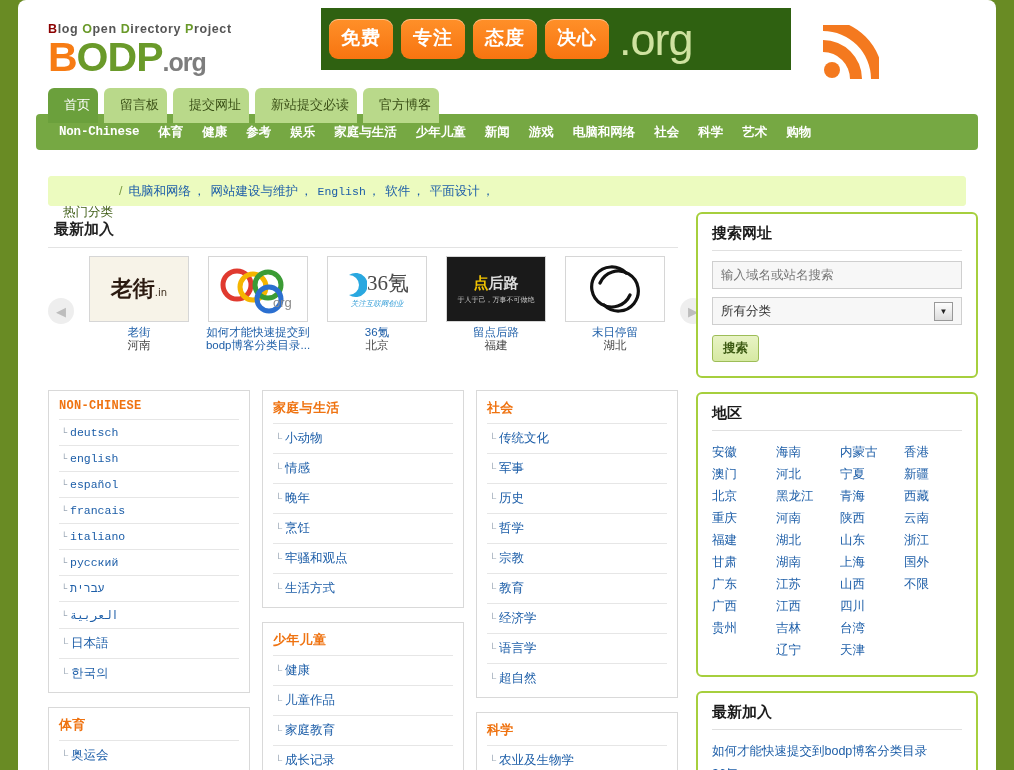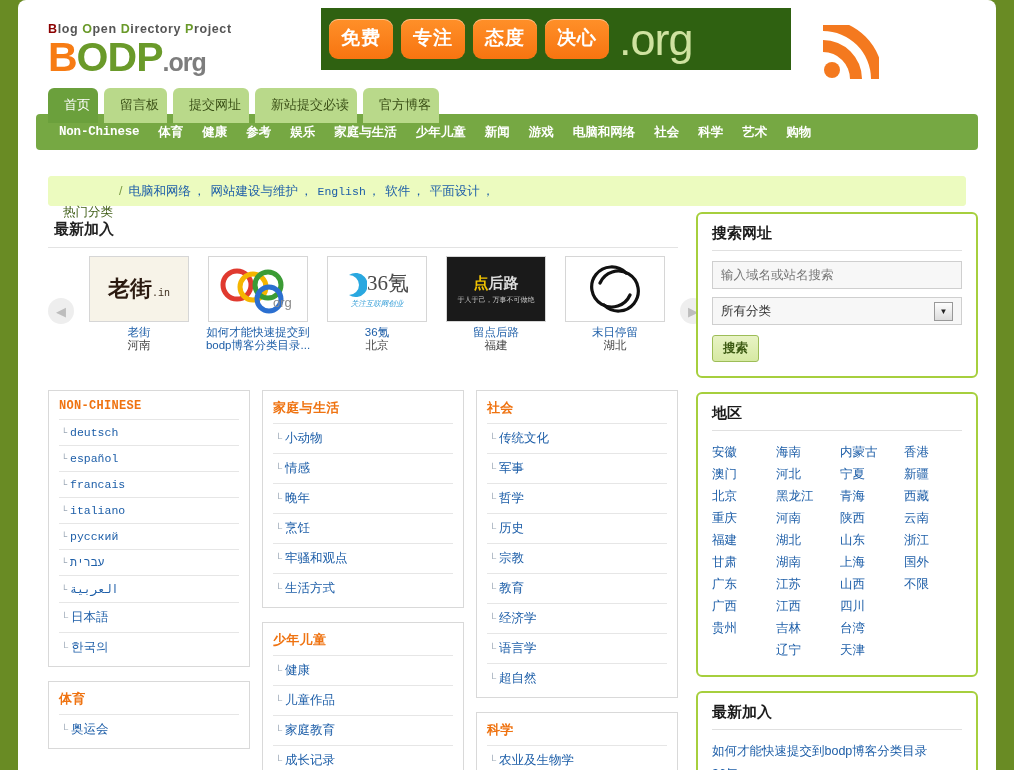--- a/index.html
+++ b/index.html
@@ -101,21 +101,21 @@
   .cthumb {
     width: 100px; height: 66px; margin: 0 auto;
     border: 1px solid #d6d6d6; background: #fff;
     display: flex; align-items: center; justify-content: center;
     overflow: hidden; position: relative;
   }
   .clabel { font-size: 11.5px; color: #1d5ea8; line-height: 1.15; margin-top: 4px; cursor:pointer;}
   .cregion { font-size: 11.5px; color: #444; line-height: 1.15; }
 
   .thumb-laojie { background:#f7f3e8; font-weight:bold; font-size:22px; color:#2b1a10; font-family:"DejaVu Sans",sans-serif;}
-  .thumb-laojie .sfx { font-size: 10px; font-weight: normal; color:#3a2a1a;font-family:Liberation Mono, monospace;}
+  .thumb-laojie .sfx { font-size: 10px; font-weight: normal; color:#3a2a1a;}
   .thumb-36 { background:#fff; }
   .thumb-36 .big { font-size:21px; color:#4a4a4a; font-family:"Liberation Serif",serif; }
   .thumb-36 .sub { font-size:7.5px; color:#3aa0d8; display:block; margin-top:1px;font-style:italic;}
   .thumb-liu { background:#1a1a1a; color:#dedede; font-size:15px; font-weight:bold; }
   .thumb-liu .yel { color:#f2c400; }
   .thumb-liu .sub { display:block; font-size:7px; color:#cccccc; font-weight:normal; margin-top:2px;}
   .thumb-mori { background:#fff; }
 
   
   .catgrid { display: flex; gap: 12px; margin-top: 14px; }
@@ -293,20 +293,21 @@
             </div>
           <div class="carr">▶</div>
         </div>
       </div>
 
       <div class="catgrid" id="catgrid">
           <div class="catcol">
             <div class="catbox">
               <div class="cattitle mono">NON-CHINESE</div>
               <div class="catitem mono"><span class="tick">└</span><span>deutsch</span></div>
+              <div class="catitem mono"><span class="tick">└</span><span>english</span></div>
               <div class="catitem mono"><span class="tick">└</span><span>español</span></div>
               <div class="catitem mono"><span class="tick">└</span><span>francais</span></div>
               <div class="catitem mono"><span class="tick">└</span><span>italiano</span></div>
               <div class="catitem mono"><span class="tick">└</span><span>русский</span></div>
               <div class="catitem mono"><span class="tick">└</span><span>עברית</span></div>
               <div class="catitem mono"><span class="tick">└</span><span>العربية</span></div>
               <div class="catitem"><span class="tick">└</span><span>日本語</span></div>
               <div class="catitem"><span class="tick">└</span><span>한국의</span></div>
             </div>
             <div class="catbox">
@@ -330,22 +331,22 @@
               <div class="catitem"><span class="tick">└</span><span>儿童作品</span></div>
               <div class="catitem"><span class="tick">└</span><span>家庭教育</span></div>
               <div class="catitem"><span class="tick">└</span><span>成长记录</span></div>
             </div>
           </div>
           <div class="catcol">
             <div class="catbox">
               <div class="cattitle">社会</div>
               <div class="catitem"><span class="tick">└</span><span>传统文化</span></div>
               <div class="catitem"><span class="tick">└</span><span>军事</span></div>
+              <div class="catitem"><span class="tick">└</span><span>历史</span></div>
               <div class="catitem"><span class="tick">└</span><span>哲学</span></div>
-              <div class="catitem"><span class="tick">└</span><span>历史</span></div>
               <div class="catitem"><span class="tick">└</span><span>宗教</span></div>
               <div class="catitem"><span class="tick">└</span><span>教育</span></div>
               <div class="catitem"><span class="tick">└</span><span>经济学</span></div>
               <div class="catitem"><span class="tick">└</span><span>语言学</span></div>
               <div class="catitem"><span class="tick">└</span><span>超自然</span></div>
             </div>
             <div class="catbox">
               <div class="cattitle">科学</div>
               <div class="catitem"><span class="tick">└</span><span>农业及生物学</span></div>
             </div>

